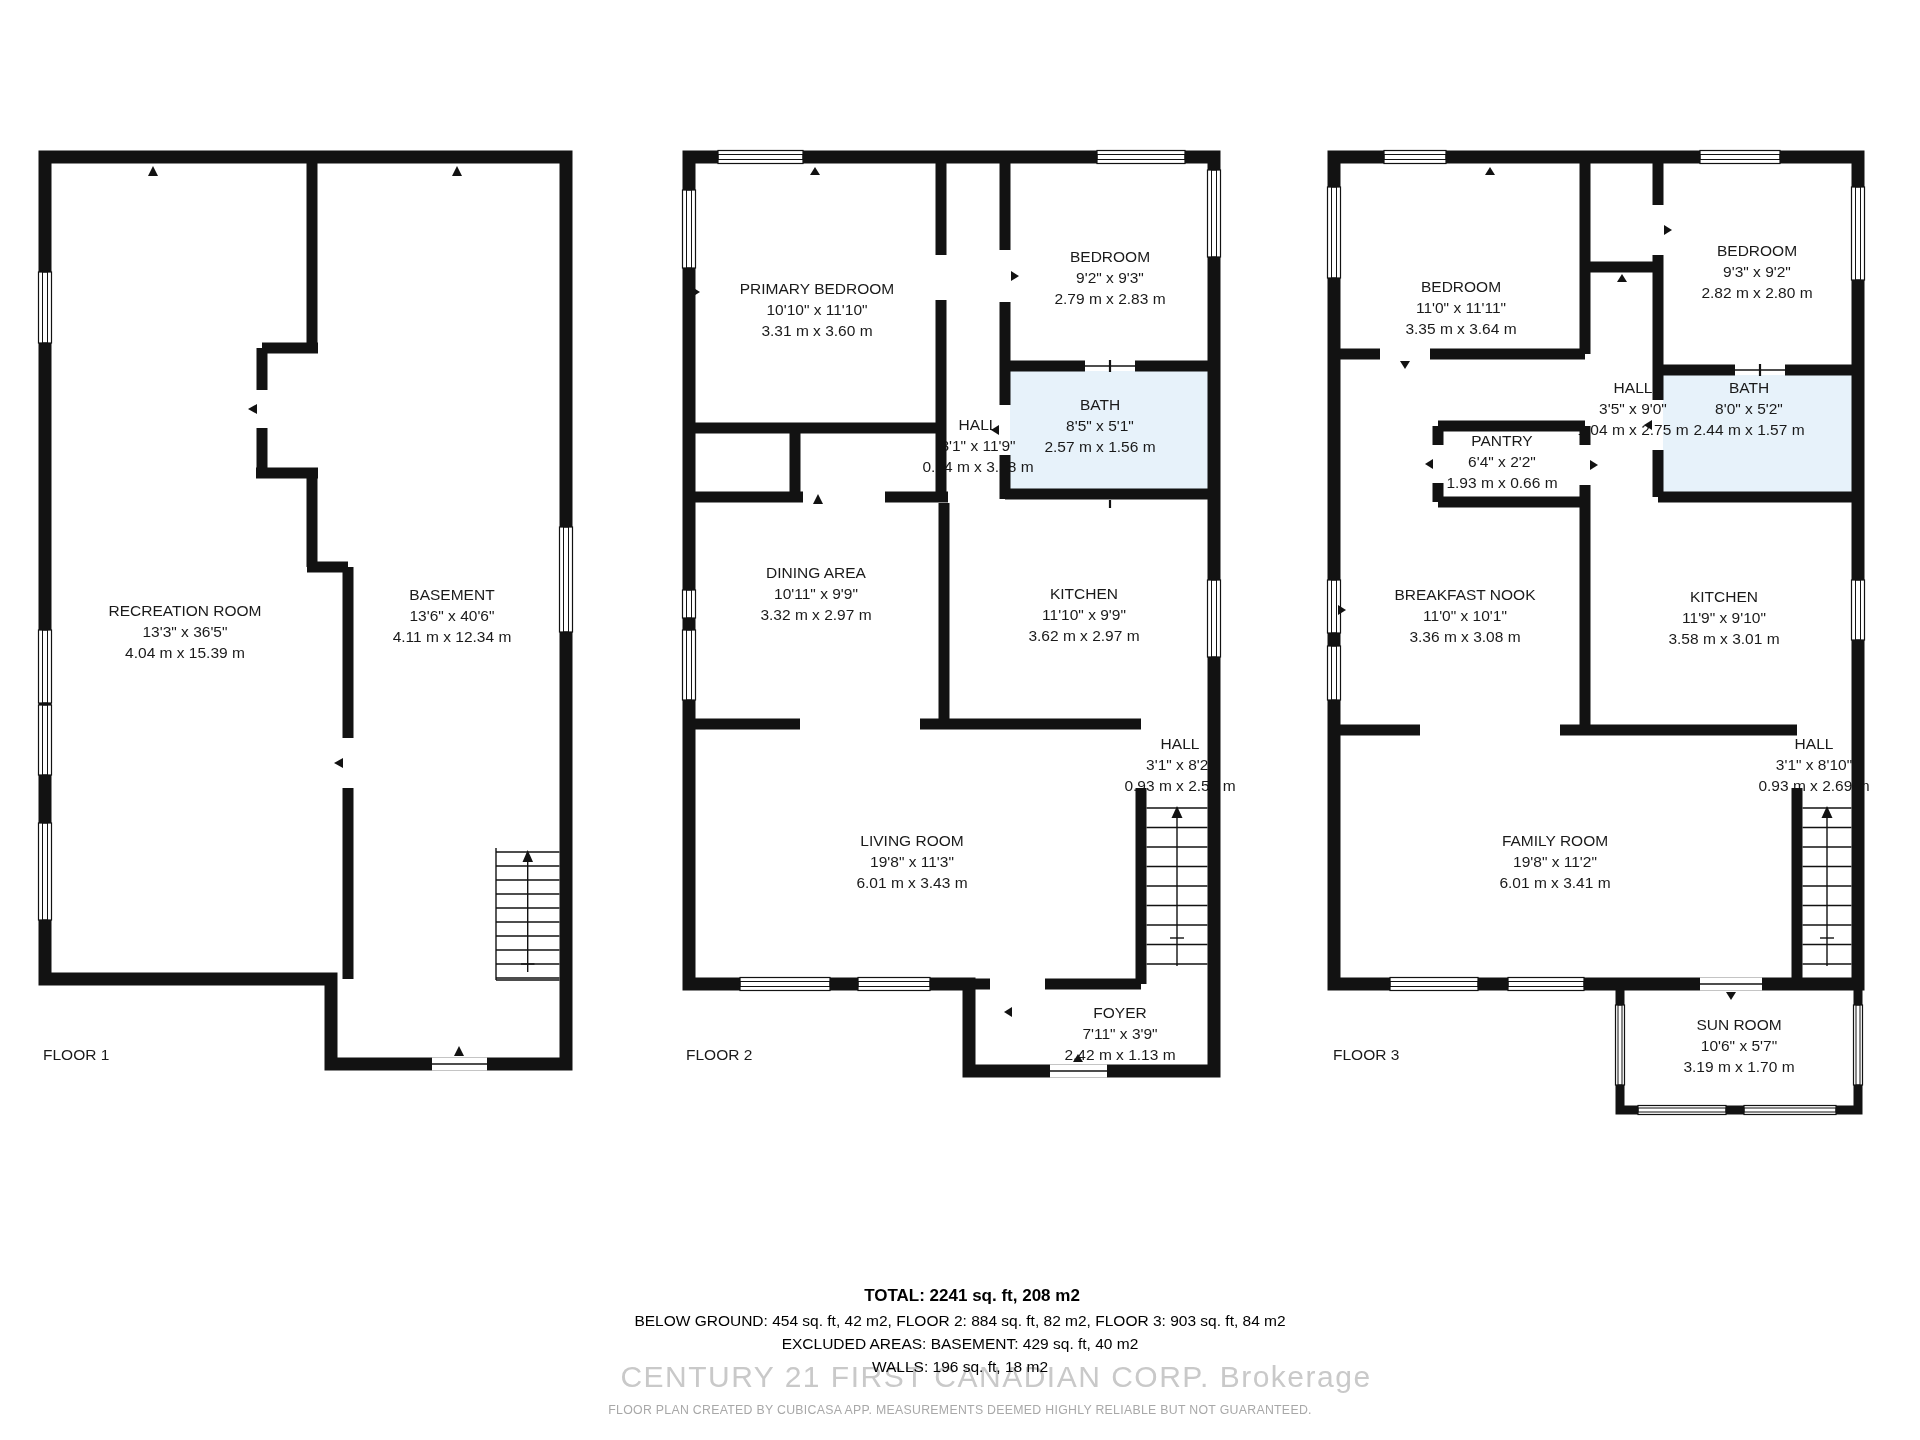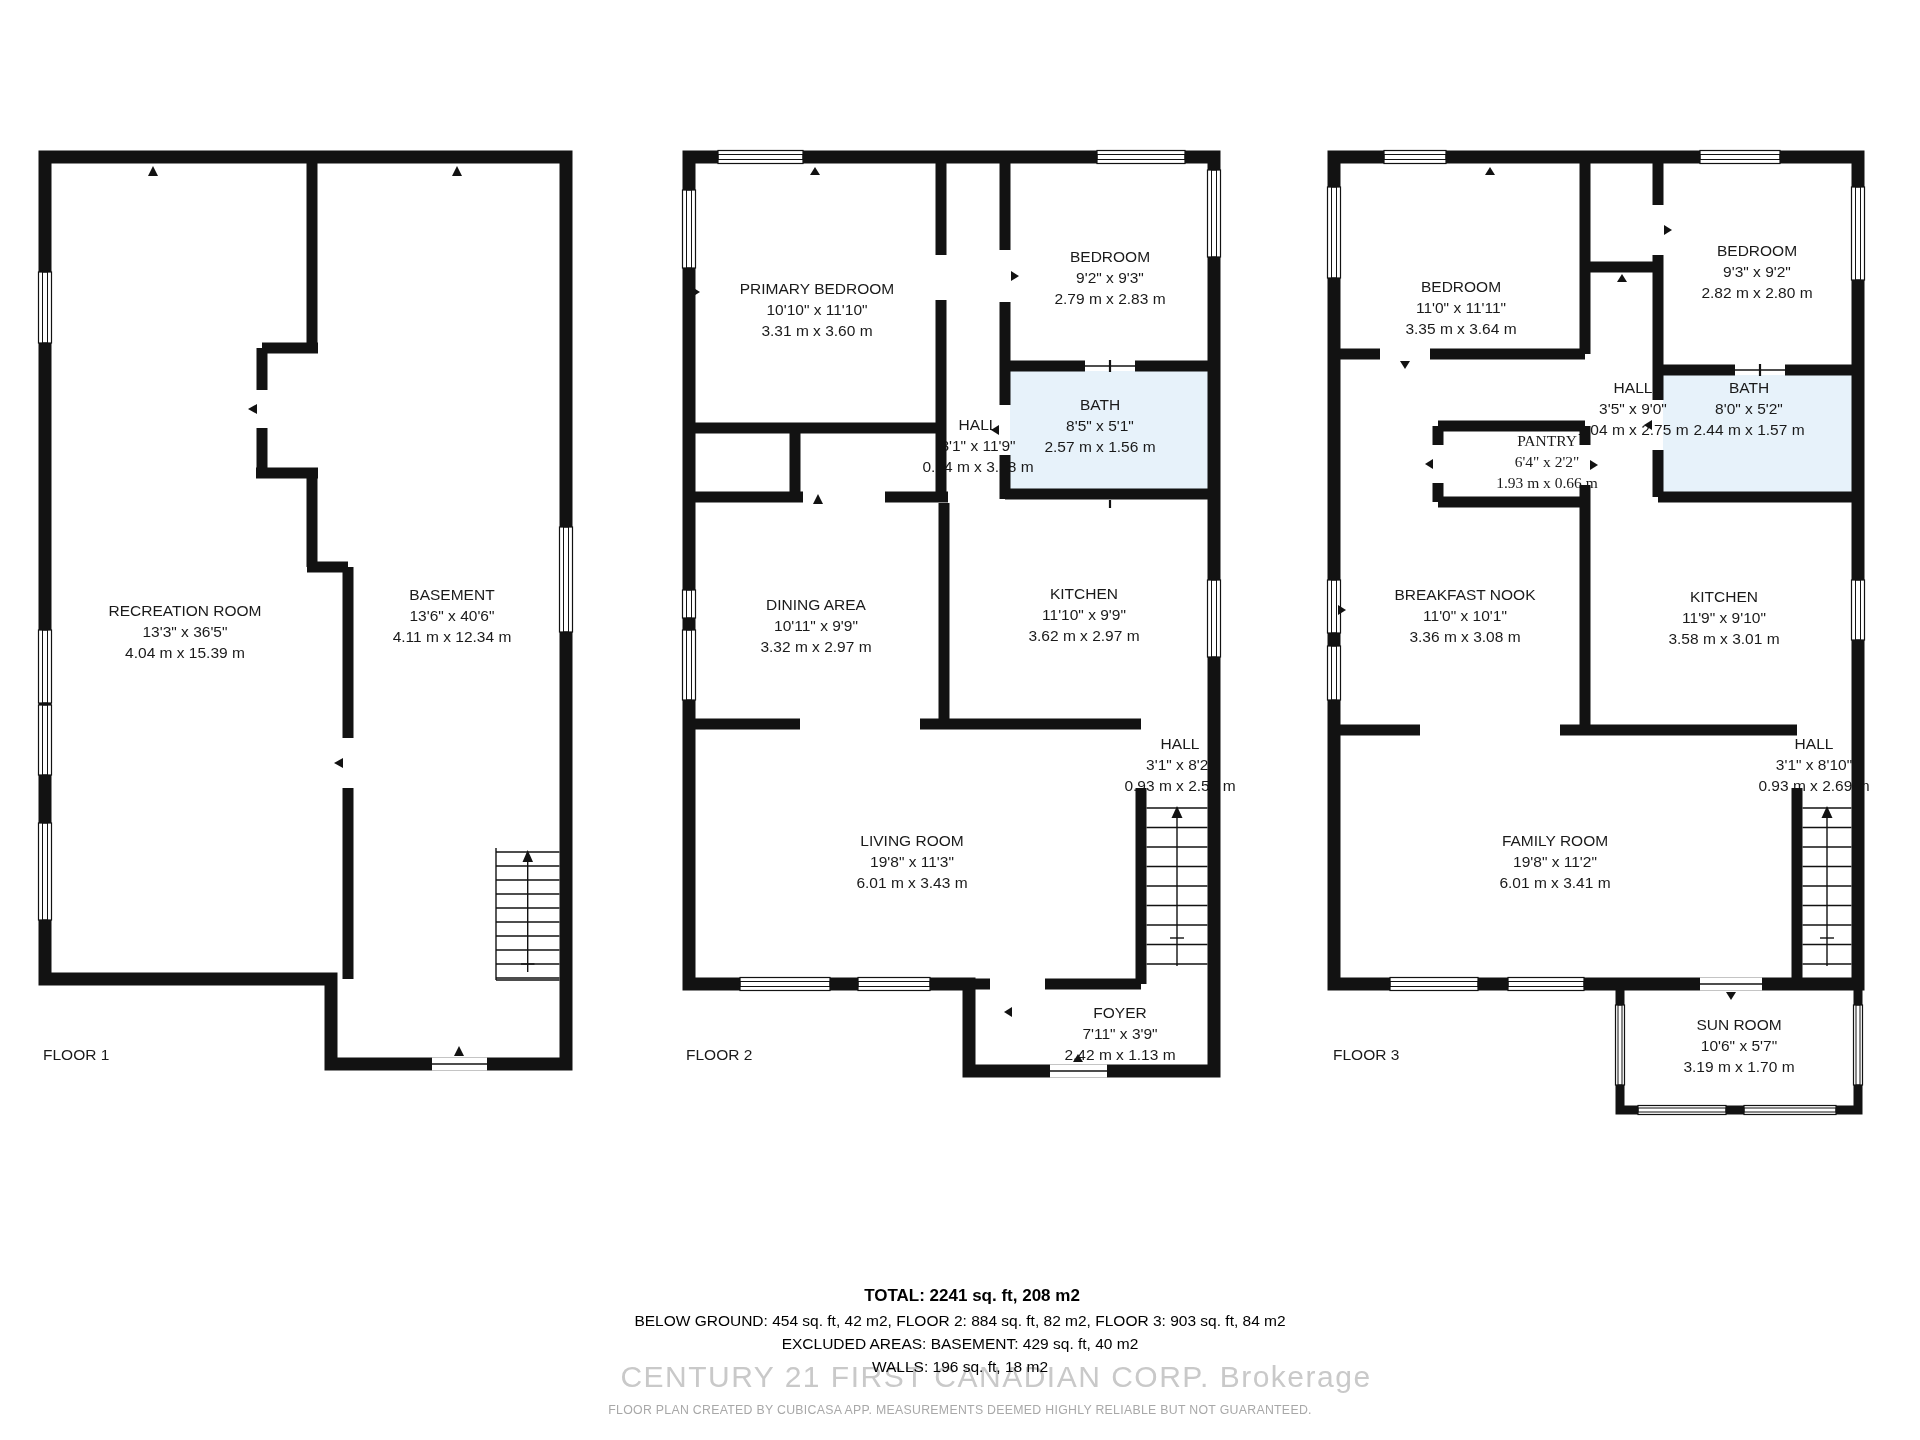--- a/index.html
+++ b/index.html
@@ -58,21 +58,21 @@
 <div class="rlabel" style="left: 978px; top: 414px; color: rgb(26, 26, 26);">
   <div>HALL</div>
   <div>3'1" x 11'9"</div>
   <div>0.94 m x 3.58 m</div>
 </div>
 <div class="rlabel" style="left: 1100px; top: 394px; color: rgb(26, 26, 26);">
   <div>BATH</div>
   <div>8'5" x 5'1"</div>
   <div>2.57 m x 1.56 m</div>
 </div>
-<div class="rlabel" style="left: 816px; top: 594px; color: rgb(26, 26, 26);">
+<div class="rlabel" style="left: 816px; top: 562px; color: rgb(26, 26, 26);">
   <div>DINING AREA</div>
   <div>10'11" x 9'9"</div>
   <div>3.32 m x 2.97 m</div>
 </div>
 <div class="rlabel" style="left: 1084px; top: 583px; color: rgb(26, 26, 26);">
   <div>KITCHEN</div>
   <div>11'10" x 9'9"</div>
   <div>3.62 m x 2.97 m</div>
 </div>
 <div class="rlabel" style="left: 1180px; top: 733px; color: rgb(26, 26, 26);">
@@ -104,21 +104,21 @@
 <div class="rlabel" style="left: 1633px; top: 377px; color: rgb(26, 26, 26);">
   <div>HALL</div>
   <div>3'5" x 9'0"</div>
   <div>1.04 m x 2.75 m</div>
 </div>
 <div class="rlabel" style="left: 1749px; top: 377px; color: rgb(26, 26, 26);">
   <div>BATH</div>
   <div>8'0" x 5'2"</div>
   <div>2.44 m x 1.57 m</div>
 </div>
-<div class="rlabel" style="left: 1547px; top: 430px; color: rgb(26, 26, 26); font-family: Liberation Serif, serif;">
+<div class="rlabel" style="left: 1502px; top: 430px; color: rgb(26, 26, 26);">
   <div>PANTRY</div>
   <div>6'4" x 2'2"</div>
   <div>1.93 m x 0.66 m</div>
 </div>
 <div class="rlabel" style="left: 1465px; top: 584px; color: rgb(26, 26, 26);">
   <div>BREAKFAST NOOK</div>
   <div>11'0" x 10'1"</div>
   <div>3.36 m x 3.08 m</div>
 </div>
 <div class="rlabel" style="left: 1724px; top: 586px; color: rgb(26, 26, 26);">

